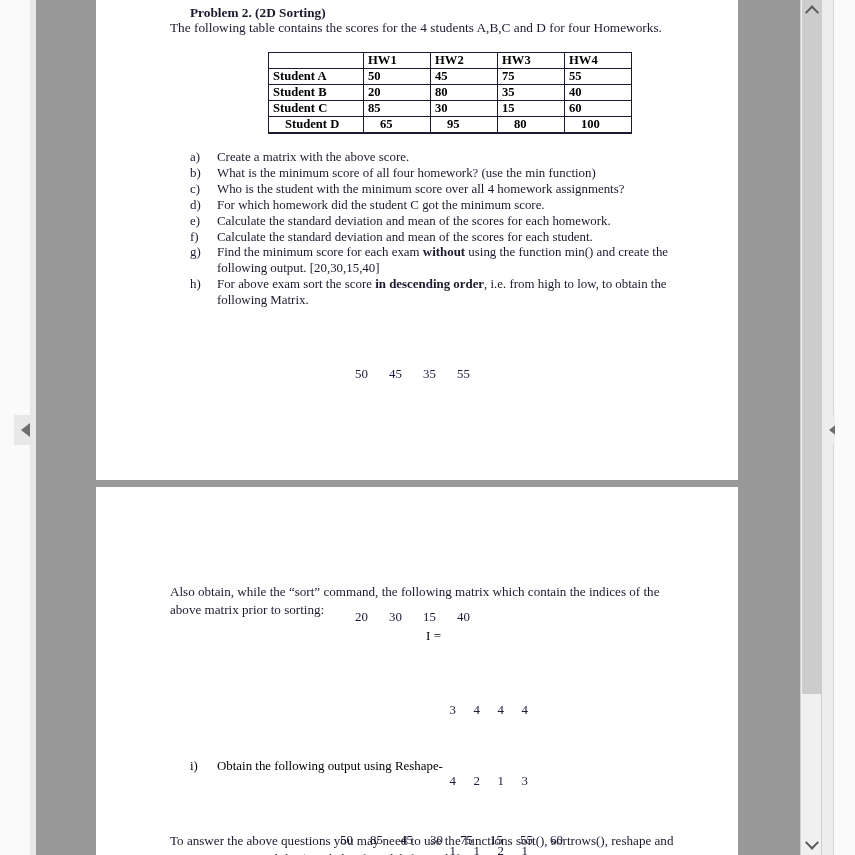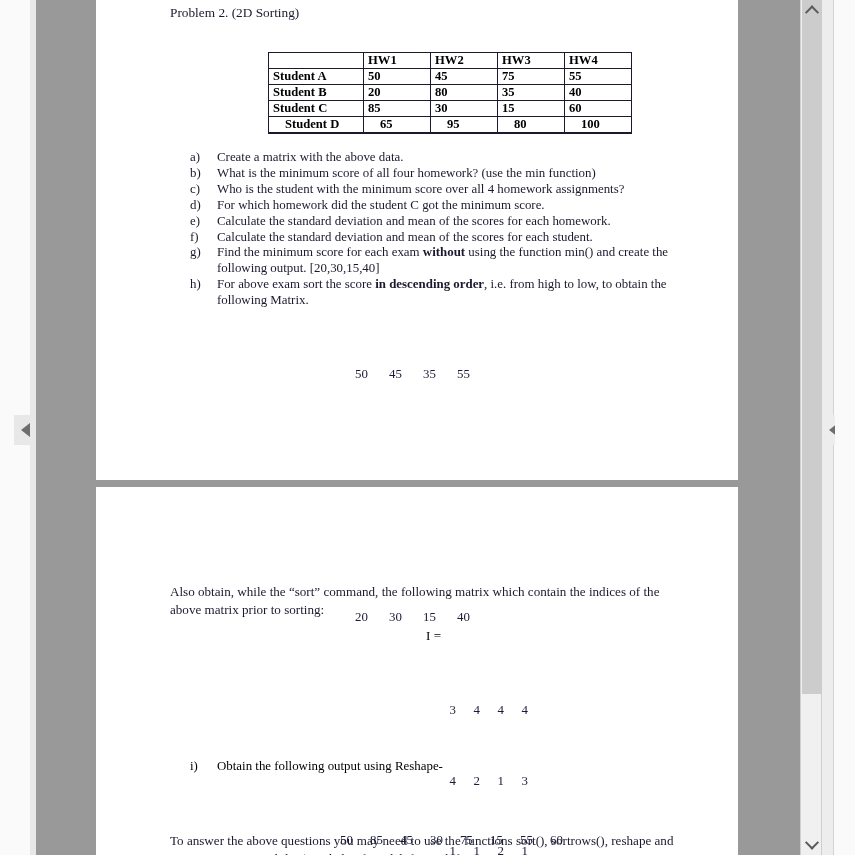--- a/index.html
+++ b/index.html
@@ -80,23 +80,24 @@
   .page-body {
     position: absolute;
     left: 74px;
     width: 520px;
     color: #1a1a2e;
   }
 
   
   .prob-title {
     font-size: 13.3px;
-    font-weight: normal;
+    font-weight: bold;
     line-height: 15px;
     white-space: nowrap;
+    margin-left: 20px;
   }
   .prob-intro {
     font-size: 13.3px;
     line-height: 16px;
     white-space: nowrap;
   }
 
   
   .scores-table {
     border-collapse: collapse;
@@ -245,20 +246,21 @@
   <div class="left-collapse-handle">
     <span class="tri"></span>
   </div>
 
   <div class="workspace">
 
     <div class="page page-1">
 
       <div class="page-body" style="top:5px;">
         <div class="prob-title">Problem 2. (2D Sorting)</div>
+        <div class="prob-intro">The following table contains the scores for the 4 students A,B,C and D for four Homeworks.</div>
       </div>
 
       <div style="position:absolute; left:172px; top:52px;">
         <table class="scores-table">
           <thead>
             <tr>
               <th class="col-name"></th>
               <th class="col-hw">HW1</th>
               <th class="col-hw">HW2</th>
               <th class="col-hw">HW3</th>
@@ -295,21 +297,21 @@
               <td>100</td>
             </tr>
           </tbody>
         </table>
       </div>
 
       <div class="page-body" style="top:150px; left:88px; width:520px;">
         <ol class="qlist">
           <li>
             <span class="marker">a)</span>
-            <span class="qtext">Create a matrix with the above data.</span>
+            <span class="qtext">Create a matrix with the above score.</span>
           </li>
           <li>
             <span class="marker">b)</span>
             <span class="qtext">What is the minimum score of all four homework? (use the min function)</span>
           </li>
           <li>
             <span class="marker">c)</span>
             <span class="qtext">Who is the student with the minimum score over all 4 homework assignments?</span>
           </li>
           <li>

